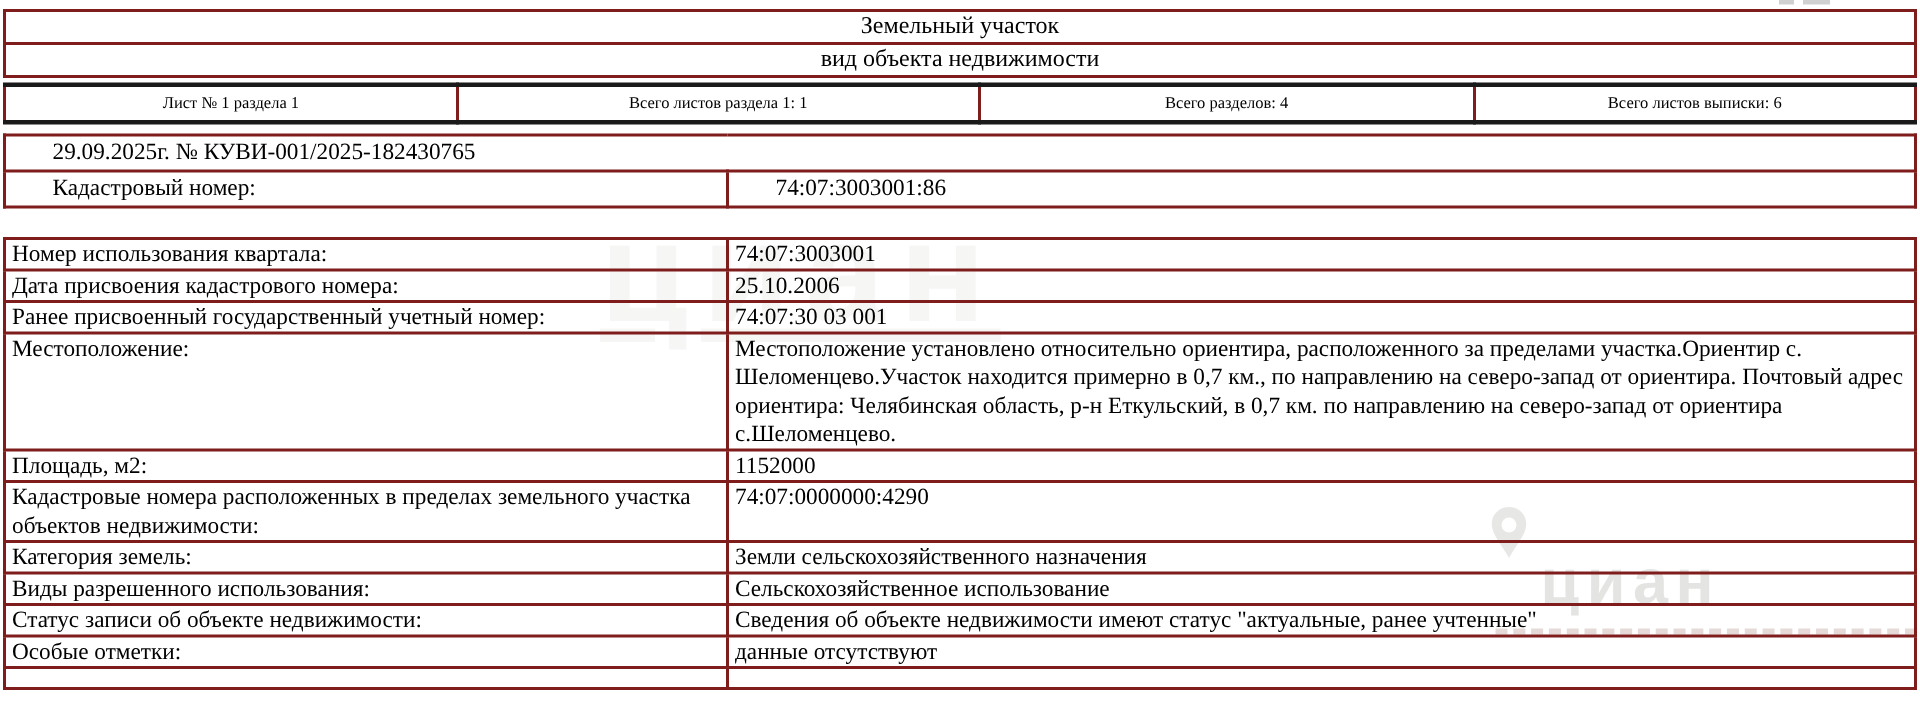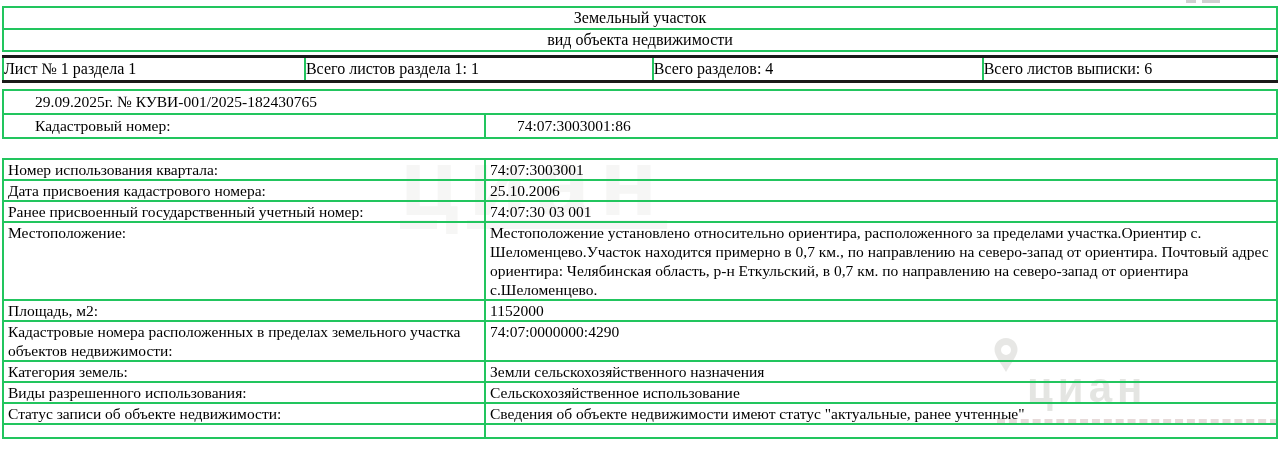--- a/index.html
+++ b/index.html
@@ -17,41 +17,42 @@
     width: 1276px;
     z-index: 1;
   }
   table {
     border-collapse: collapse;
     width: 100%;
     table-layout: fixed;
     background: transparent;
   }
   td {
-    border: 2px solid #22c55e;
+    border: 2px solid #7f1d1d;
     padding: 0 4px;
     font-size: 15.5px;
     line-height: 19px;
     vertical-align: top;
     overflow: hidden;
     word-wrap: break-word;
   }
   
   .tbl-title { margin-top: 6px; }
   .tbl-title td {
     text-align: center;
     font-size: 16px;
     line-height: 20px;
     height: 20px;
     padding: 0;
   }
   
   .tbl-sheets { margin-top: 3px; border-top: 3px solid #1a1a1a; border-bottom: 3px solid #1a1a1a; }
   .tbl-sheets td {
-    font-size: 16px;
+    text-align: center;
+    font-size: 11px;
     line-height: 22px;
     height: 22px;
     padding: 0;
   }
   
   .tbl-extract { margin-top: 6px; }
   .tbl-extract td {
     font-size: 15.5px;
     line-height: 22px;
     height: 22px;
@@ -203,20 +204,24 @@
       <td>Земли сельскохозяйственного назначения</td>
     </tr>
     <tr>
       <td class="label">Виды разрешенного использования:</td>
       <td>Сельскохозяйственное использование</td>
     </tr>
     <tr>
       <td class="label">Статус записи об объекте недвижимости:</td>
       <td>Сведения об объекте недвижимости имеют статус "актуальные, ранее учтенные"</td>
     </tr>
+    <tr>
+      <td class="label">Особые отметки:</td>
+      <td>данные отсутствуют</td>
+    </tr>
     <tr class="partial">
       <td></td>
       <td></td>
     </tr>
   </tbody>
     </table>
 
 </div>
 
 </body></html>

